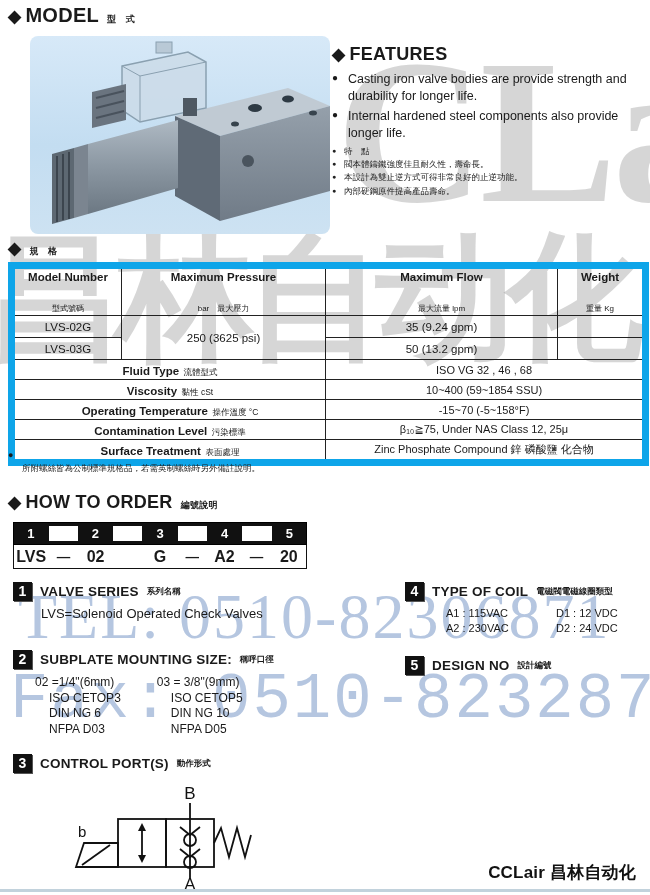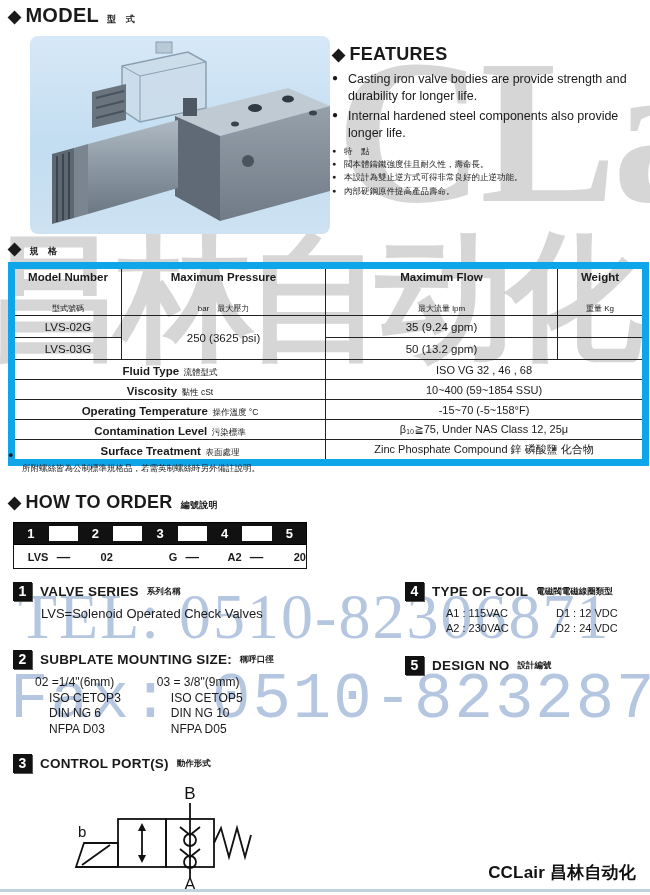--- a/index.html
+++ b/index.html
@@ -58,21 +58,21 @@
   .note .n-en .blt{font-size:9px;}
   .note .n-zh{font-size:8.5px;margin:3px 0 0 14px;}
 
   
   .hto-head{left:8px;top:492px;}
   .order-block{left:13px;top:522px;width:294px;}
   .obar{display:flex;align-items:center;background:#111;height:21px;border:1px solid #000;}
   .obar .num{flex:1.15;color:#fff;font-weight:bold;font-size:13px;text-align:center;line-height:21px;}
   .obar .gap{flex:1;background:#fff;height:15px;margin:0 1px;}
   .ocode{display:flex;align-items:center;background:#fff;border:1px solid #111;border-top:none;height:23px;}
-  .ocode .c{flex:1.15;text-align:right;font-weight:bold;font-size:11px;}
+  .ocode .c{flex:1.15;text-align:center;font-weight:bold;font-size:16px;}
   .ocode .g{flex:1;text-align:center;font-weight:bold;font-size:13.5px;}
 
   
   .sec-head{display:flex;align-items:center;gap:8px;}
   .sec-num{width:19px;height:19px;background:#111;color:#fff;font-weight:bold;font-size:14px;
            text-align:center;line-height:19px;box-shadow:1px 1px 0 #555;flex:0 0 auto;}
   .sec-title{font-weight:bold;font-size:13.5px;letter-spacing:0.2px;}
   .sec-zh{font-size:8.5px;font-weight:bold;}
   .s1{left:13px;top:582px;width:330px;}
   .s1 .line{margin:5px 0 0 28px;font-size:13px;}

